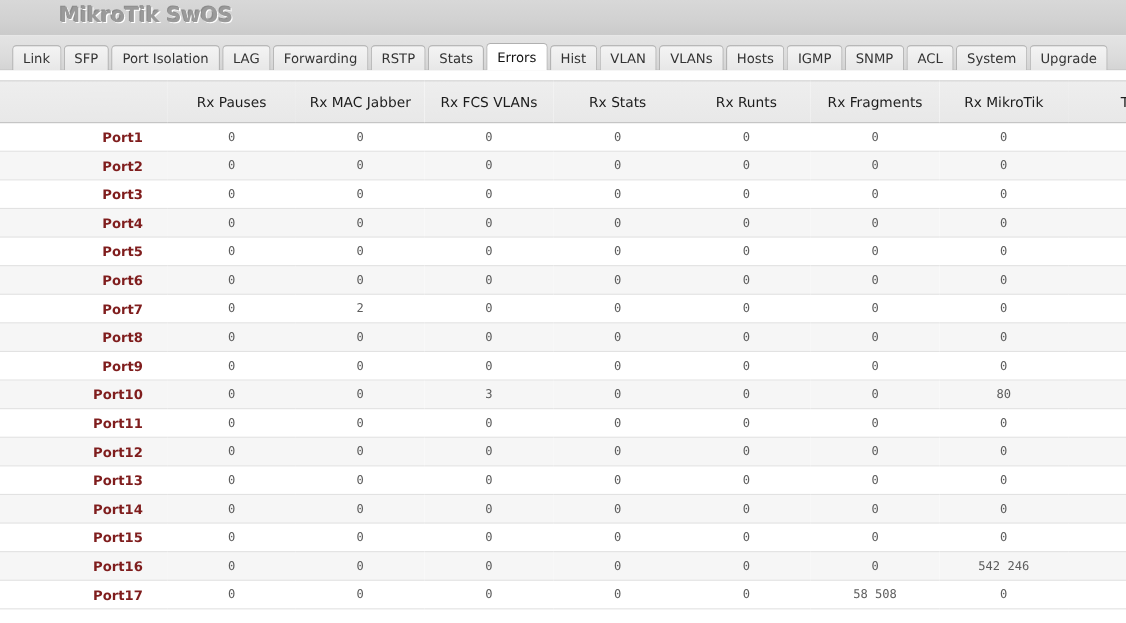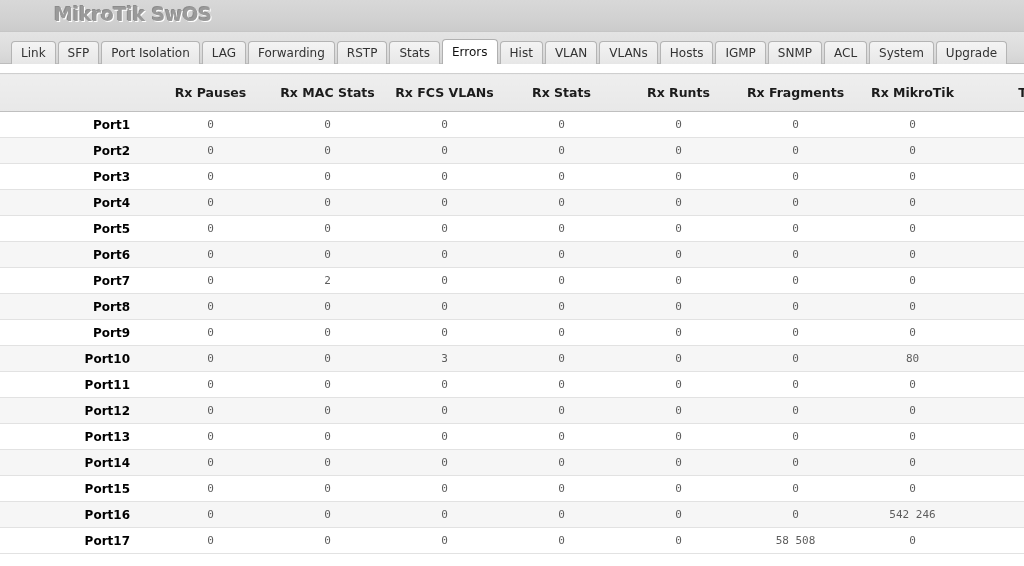--- a/index.html
+++ b/index.html
@@ -88,21 +88,21 @@
     width: 1024px;
     border-collapse: collapse;
     table-layout: fixed;
   }
   #errors-table thead th {
     background: linear-gradient(to bottom, #eeeeee 0%, #e8e8e8 100%);
     border-top: 1px solid #cfcfcf;
     border-bottom: 1px solid #bfbfbf;
     height: 38px;
     font-size: 12.5px;
-    font-weight: bold;
+    font-weight: normal;
     color: #1c1c1c;
     text-align: center;
     padding: 0 4px;
     box-sizing: border-box;
     white-space: nowrap;
     overflow: hidden;
   }
   #errors-table thead th.col-port {
     text-align: left;
   }
@@ -117,21 +117,21 @@
     overflow: hidden;
     color: #5d5d5d;
     font-family: "DejaVu Sans Mono", "Liberation Mono", monospace;
   }
   #errors-table tbody td.portname {
     text-align: right;
     padding-right: 22px;
     font-family: "DejaVu Sans", "Liberation Sans", sans-serif;
     font-size: 12px;
     font-weight: bold;
-    color: #000000;
+    color: #7f1d1d;
   }
   #errors-table tbody tr:nth-child(even) td {
     background: #f6f6f6;
   }
   #errors-table tbody tr:nth-child(odd) td {
     background: #ffffff;
   }
 
   
   .w-port  { width: 152px; }
@@ -157,21 +157,21 @@
       <col class="w-data">
         <col class="w-data">
         <col class="w-data">
         <col class="w-data">
       <col class="w-last">
     </colgroup>
     <thead>
       <tr>
           <th class="col-port"></th>
           <th>Rx Pauses</th>
-          <th>Rx MAC Stats</th>
+          <th>Rx MAC Jabber</th>
           <th>Rx FCS VLANs</th>
           <th>Rx Stats</th>
           <th>Rx Runts</th>
           <th>Rx Fragments</th>
           <th>Rx MikroTik</th>
           <th>Tx</th>
         </tr>
     </thead>
     <tbody>
         <tr>

